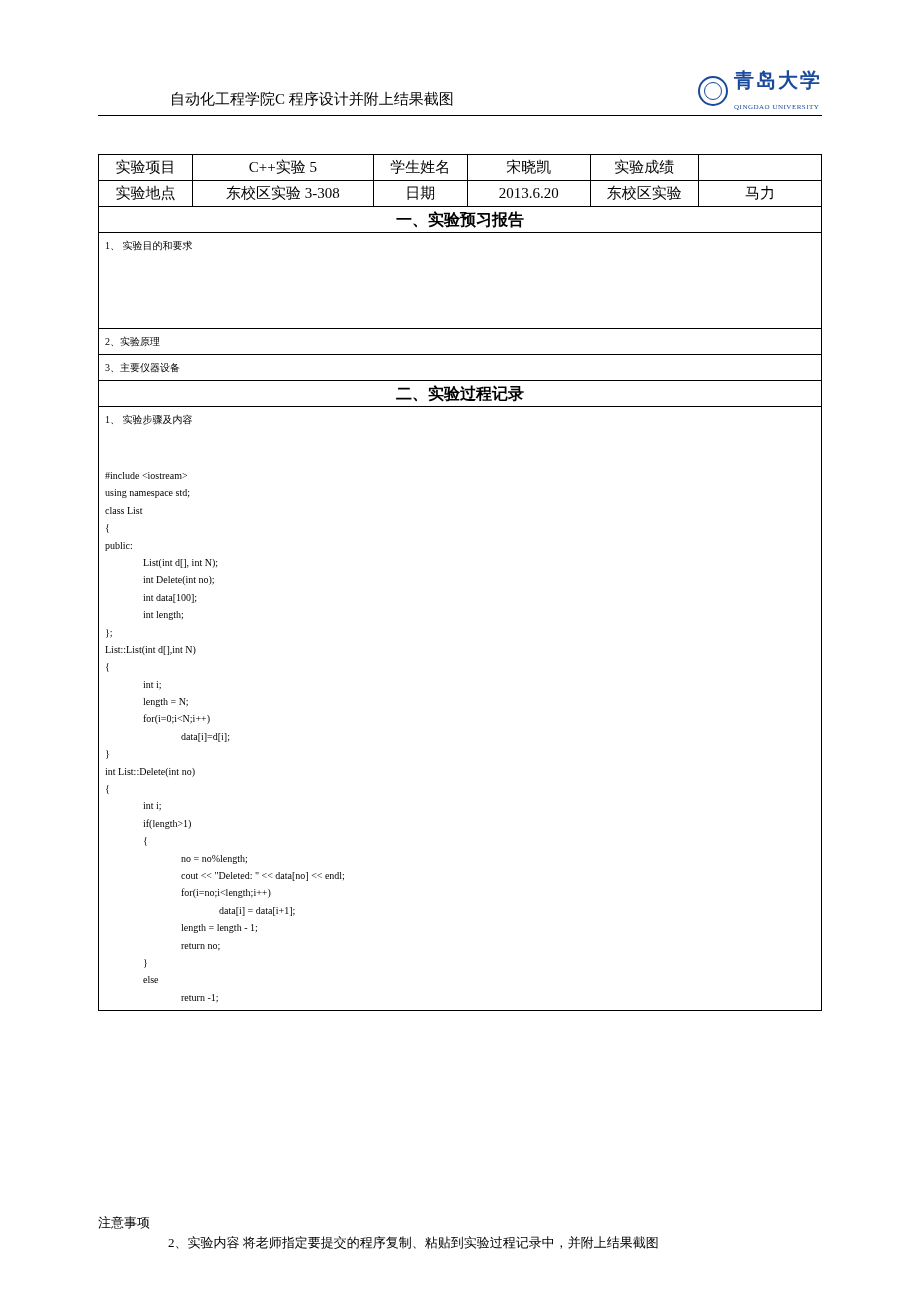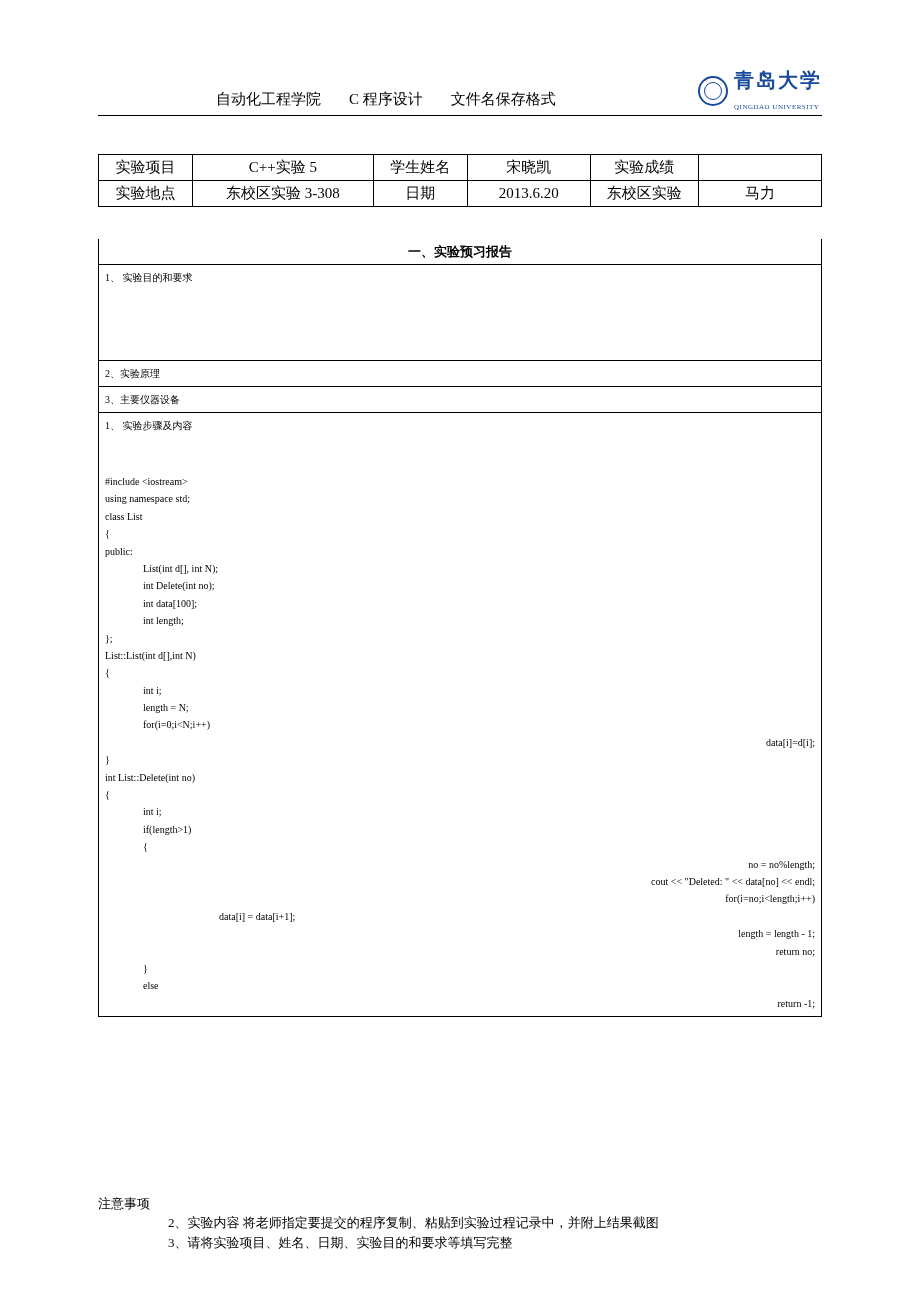--- a/index.html
+++ b/index.html
@@ -18,23 +18,22 @@
     .header {
       display: flex;
       align-items: flex-end;
       justify-content: space-between;
       border-bottom: 1.5px solid #000;
       padding-bottom: 4px;
       margin-bottom: 38px;
     }
     .header-text {
       display: flex;
-      gap: 28px;
       font-size: 15px;
-      margin-left: 118px;
+      margin-left: 72px;
       padding-bottom: 2px;
       text-align: center;
     }
     .logo-block {
       display: flex;
       align-items: center;
       gap: 6px;
     }
     .logo-circle {
       width: 30px;
@@ -84,60 +83,59 @@
       font-weight: normal;
       font-size: 15px;
     }
     .section-title {
       text-align: center;
       font-weight: bold;
       border: 1px solid #000;
       border-top: none;
       height: 26px;
       line-height: 26px;
-      font-size: 13px;
-      margin-top: 32px;
+      font-size: 16px;
     }
     .content-block {
       border: 1px solid #000;
       border-top: none;
       padding: 4px 6px;
       font-size: 10px;
       line-height: 1.7;
     }
     .content-block.tall { min-height: 96px; }
     .code {
       font-family: "Times New Roman", serif;
       white-space: pre;
       line-height: 1.74;
       margin-top: 39px;
     }
     .indent1 { padding-left: 38px; }
-    .indent2 { padding-left: 76px; text-align: right; }
+    .indent2 { padding-left: 76px; }
     .indent3 { padding-left: 114px; }
     .footer {
       position: absolute;
       bottom: 50px;
       left: 98px;
       right: 98px;
       font-size: 13px;
       line-height: 1.5;
     }
     .footer-row { display: flex; }
     .footer-label { width: 70px; flex-shrink: 0; }
   </style>
 </head>
 <body>
 
 <div class="page">
   <div class="header">
     <div class="header-text">
       <span>自动化工程学院</span>
       <span>C 程序设计</span>
-      <span>文件名保存格式</span>
+      <span>并附上结果截图</span>
     </div>
     <div class="logo-block">
       <div class="logo-circle">
           <div class="logo-inner"></div>
         </div>
       <div class="logo-text-block">
         <span class="logo-cn">青岛大学</span>
         <span class="logo-en">QINGDAO  UNIVERSITY</span>
       </div>
     </div>
@@ -170,31 +168,31 @@
       <td>马力</td>
     </tr>
   </tbody>
     </table>
 
   <div class="section-title">一、实验预习报告</div>
   <div class="content-block tall">1、 实验目的和要求</div>
   <div class="content-block">2、实验原理</div>
   <div class="content-block">3、主要仪器设备</div>
 
+  <div class="section-title">二、实验过程记录</div>
   <div class="content-block">
     <div>1、 实验步骤及内容</div>
     <div class="code" id="code-block"><div class="indent0">#include &lt;iostream&gt;</div><div class="indent0">using namespace std;</div><div class="indent0">class List</div><div class="indent0">{</div><div class="indent0">public:</div><div class="indent1">List(int d[], int N);</div><div class="indent1">int Delete(int no);</div><div class="indent1">int data[100];</div><div class="indent1">int length;</div><div class="indent0">};</div><div class="indent0">List::List(int d[],int N)</div><div class="indent0">{</div><div class="indent1">int i;</div><div class="indent1">length = N;</div><div class="indent1">for(i=0;i&lt;N;i++)</div><div class="indent2">data[i]=d[i];</div><div class="indent0">}</div><div class="indent0">int List::Delete(int no)</div><div class="indent0">{</div><div class="indent1">int i;</div><div class="indent1">if(length&gt;1)</div><div class="indent1">{</div><div class="indent2">no = no%length;</div><div class="indent2">cout &lt;&lt; "Deleted: " &lt;&lt; data[no] &lt;&lt; endl;</div><div class="indent2">for(i=no;i&lt;length;i++)</div><div class="indent3">data[i] = data[i+1];</div><div class="indent2">length = length - 1;</div><div class="indent2">return no;</div><div class="indent1">}</div><div class="indent1">else</div><div class="indent2">return -1;</div></div>
   </div>
 </div>
 
 <div class="footer">
   <div class="footer-row">
     <div class="footer-label">注意事项</div>
   </div>
   <div class="footer-row">
     <div class="footer-label"></div>
     <div>2、实验内容  将老师指定要提交的程序复制、粘贴到实验过程记录中，并附上结果截图</div>
   </div>
   <div class="footer-row">
     <div class="footer-label"></div>
-    <div>3、请将实验项目、姓名、日期、实验目的和要求等填写完整</div>
   </div>
 </div>
 
 </body></html>

